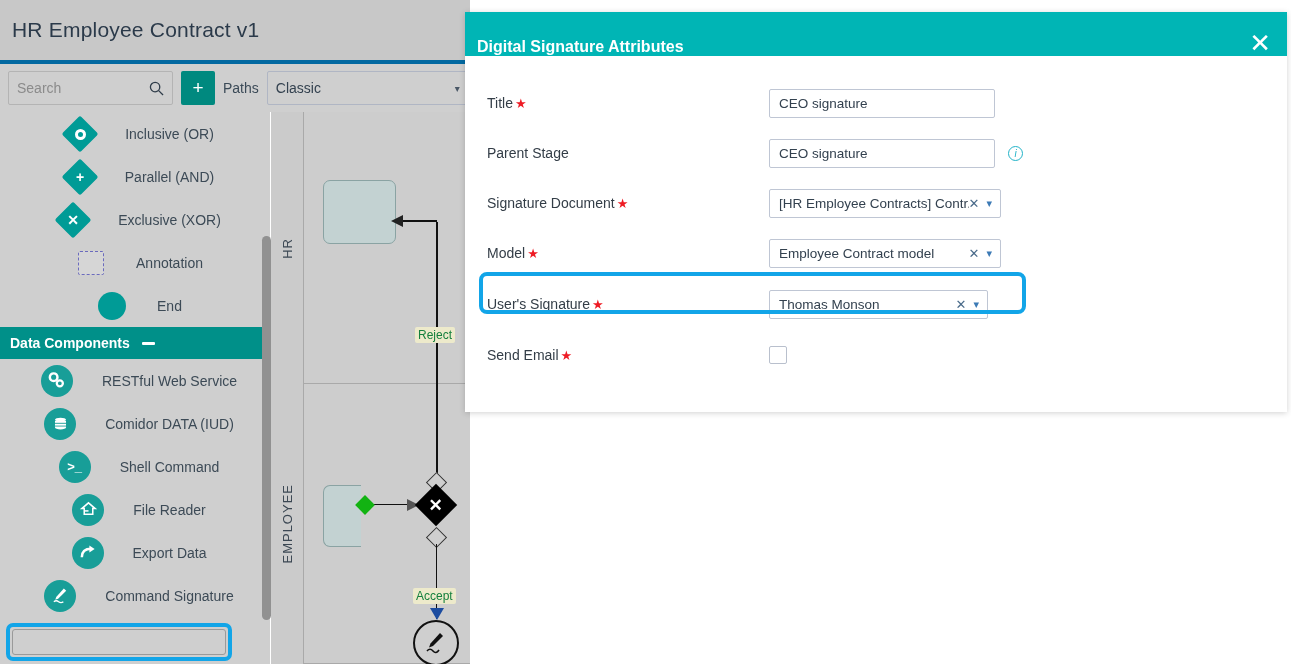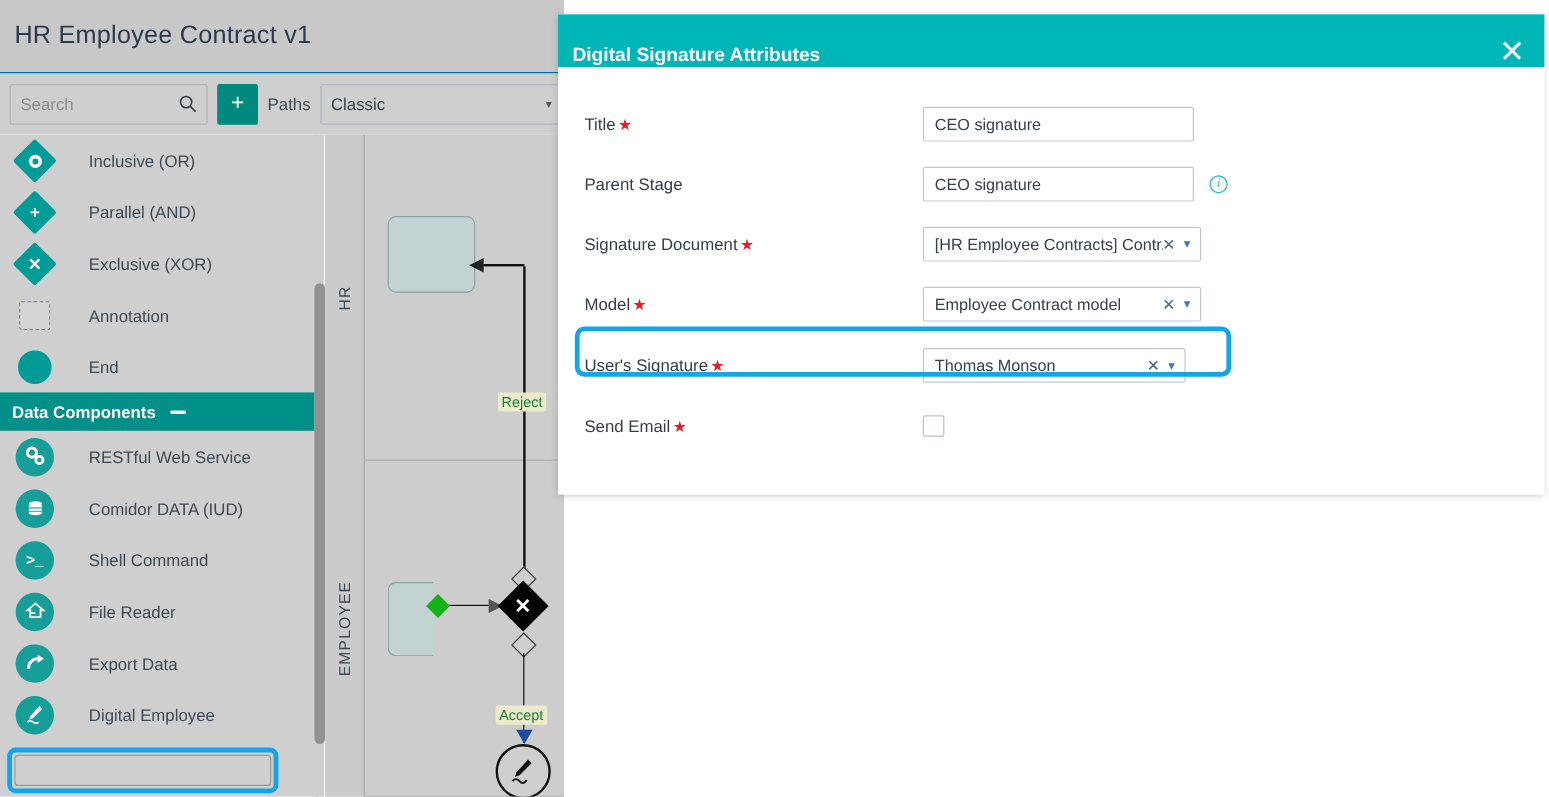--- a/index.html
+++ b/index.html
@@ -17,21 +17,21 @@
     position:absolute; left:0; top:0; width:470px; height:60px;
     background:#c8c8c8;
     display:flex; align-items:center;
   }
   .app-title {
     font-size:21px; color:#2b3a4a; padding-left:12px; font-weight:400;
     letter-spacing:.2px;
   }
   .toolbar-row {
     position:absolute; left:0; top:60px; width:470px; height:52px;
-    background:#cfcfcf; border-top:1px solid #0369a1;
+    background:#cfcfcf; border-top:4px solid #0369a1;
     display:flex; align-items:center; padding-left:8px; gap:8px;
   }
   .search-box {
     width:165px; height:34px; background:#cfcfcf;
     border:1px solid #b4b4b4; border-radius:2px;
     display:flex; align-items:center; padding:0 8px;
     justify-content:space-between;
   }
   .search-box .ph { color:#8b8b8b; font-size:14px; }
   .plus-btn {
@@ -46,20 +46,21 @@
   }
 
   
   .palette {
     position:absolute;left:0;top:112px;width:265px;height:552px;
     background:#cfcfcf;overflow:hidden;
   }
   .pal-item {
     height:43px;display:flex;align-items:center;gap:28px;padding-left:12px;
     cursor:pointer;
+    justify-content:center;
   }
   .pal-label { font-size:14px;color:#3c4a56; }
   .pal-ico { width:34px;height:34px;flex:none;position:relative; }
   .diamond {
     width:26px;height:26px;background:#009b96;transform:rotate(45deg);
     margin:4px; position:relative;border-radius:2px;
   }
   .diamond .inner {
     position:absolute;inset:0;display:flex;align-items:center;justify-content:center;
     transform:rotate(-45deg);color:#fff;font-size:14px;font-weight:700;
@@ -296,21 +297,21 @@
 
     <div class="pal-item" style="position:relative;z-index:2;">
       <div class="pal-ico">
         <div class="circ-ico">
           <svg width="19" height="19" viewBox="0 0 20 20">
             <path d="M13.5 2.5 L16 5 L7.5 13.5 L4.5 14.5 L5.5 11.5 Z" fill="#fff"></path>
             <path d="M3 16.5 q2.5 -2 5 0 t5 0" fill="none" stroke="#fff" stroke-width="1.4"></path>
           </svg>
         </div>
       </div>
-      <div class="pal-label" style="position:relative;z-index:3;">Digital Employee</div>
+      <div class="pal-label" style="position:relative;z-index:3;">Command Signature</div>
     </div>
   </div>
 
   <div class="sel-inner-box"></div>
   <div class="sel-ring"></div>
 
   <div class="pal-scroll-track"></div>
   <div class="pal-scroll-thumb"></div>
 
   <div class="canvas">

